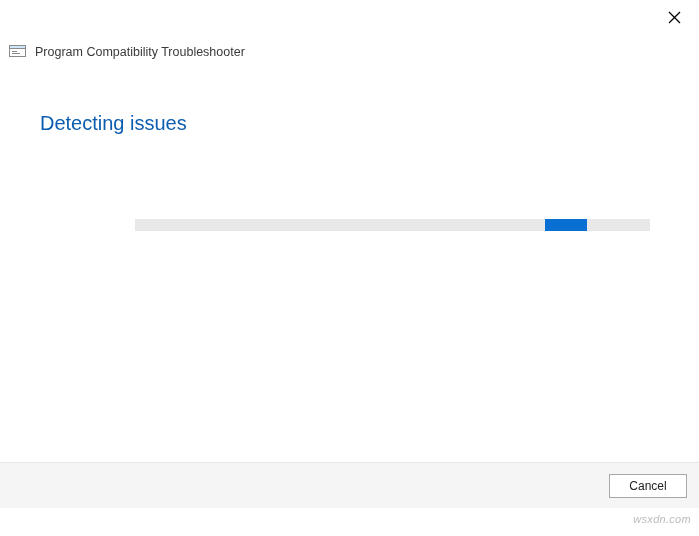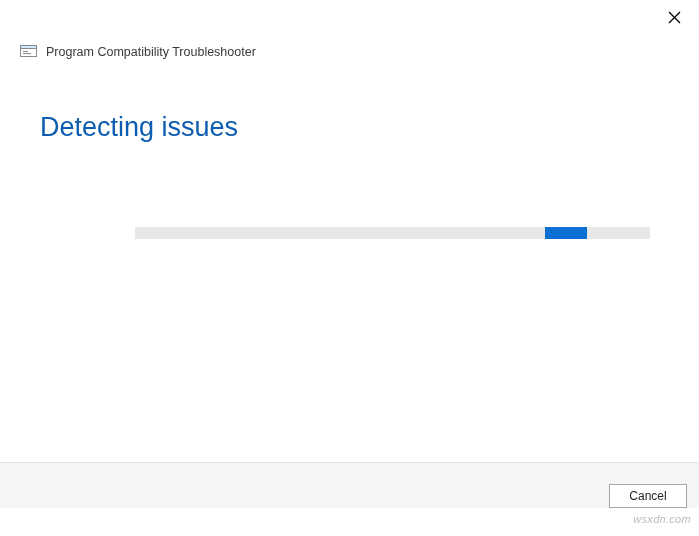--- a/index.html
+++ b/index.html
@@ -20,39 +20,39 @@
       display: flex;
       align-items: center;
       justify-content: center;
       cursor: pointer;
       font-size: 15px;
       color: #000;
     }
     .header {
       display: flex;
       align-items: center;
-      padding: 42px 12px 0 20px;
+      padding: 42px 12px 0 9px;
       height: 58px;
     }
     .header-icon {
       width: 17px;
       height: 17px;
       margin-right: 9px;
       margin-top: 2px;
     }
     .header-title {
       font-size: 12.5px;
       color: #3a3a3a;
       margin-top: 3px;
     }
     .content {
       padding: 54px 40px 0 40px;
     }
     .detecting {
-      font-size: 27px;
+      font-size: 20px;
       color: #0c5db0;
       font-weight: 400;
     }
     .progress-wrap {
       margin: 84px 0 0 95px;
       width: 515px;
       height: 12px;
       background: #e8e8e8;
       position: relative;
     }
@@ -66,21 +66,21 @@
     }
     .footer {
       position: absolute;
       left: 0;
       right: 0;
       bottom: 28px;
       height: 46px;
       border-top: 1px solid #e6e6e6;
       background: #f5f5f5;
       display: flex;
-      align-items: flex-end;
+      align-items: center;
       justify-content: flex-end;
       padding-right: 12px;
     }
     .cancel-btn {
       min-width: 78px;
       height: 24px;
       background: #fff;
       border: 1px solid #a8a8a8;
       font-size: 12px;
       font-family: inherit;

